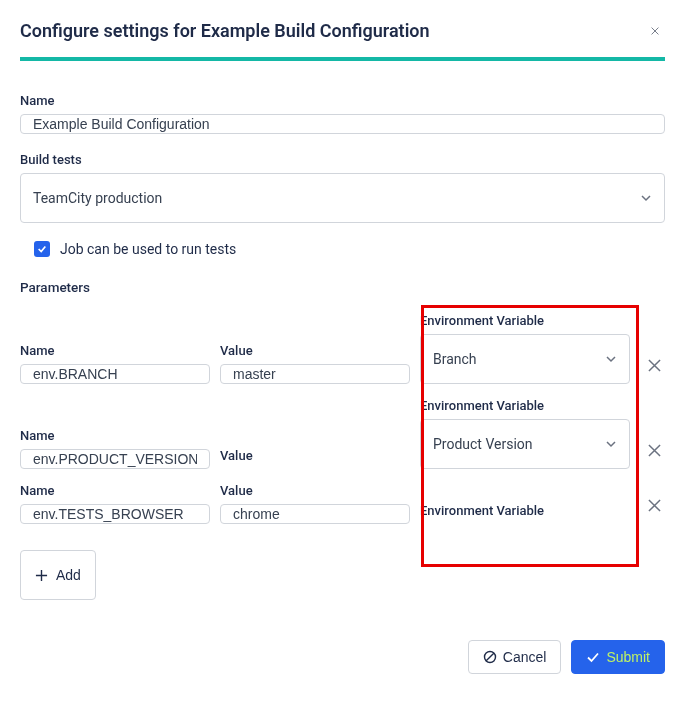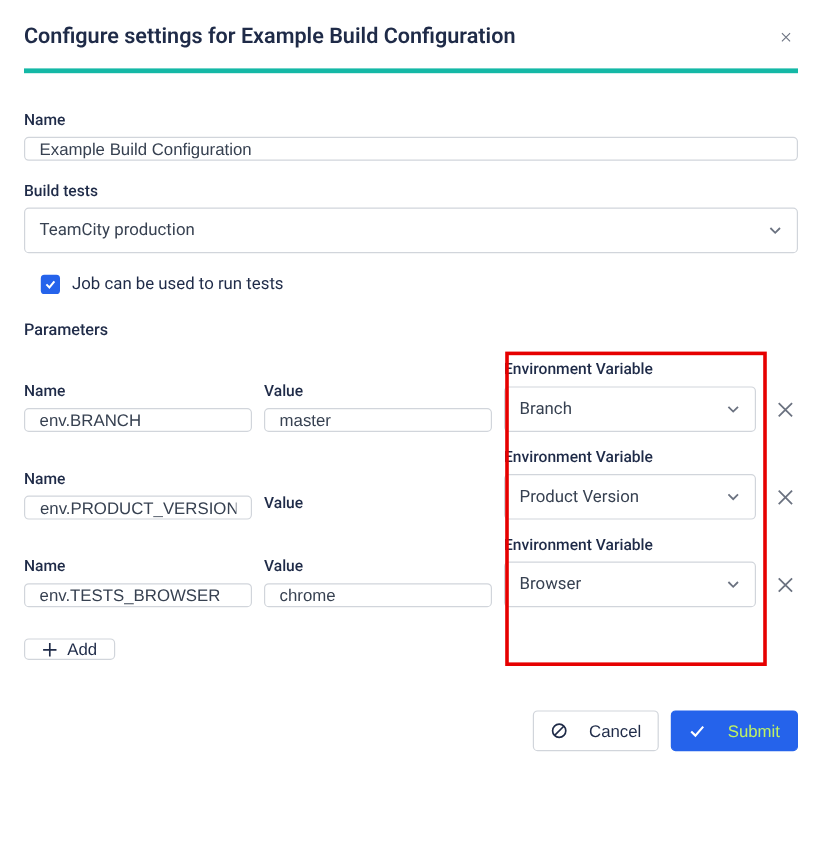--- a/index.html
+++ b/index.html
@@ -46,21 +46,21 @@
     height: 20px;
     border: 1px solid #d1d5db;
     border-radius: 4px;
     padding: 0 12px;
     font-size: 14px;
     color: #374151;
     background: #fff;
   }
   .select-input {
     width: 100%;
-    height: 38px;
+    height: 50px;
     border: 1px solid #d1d5db;
     border-radius: 4px;
     padding: 0 12px;
     font-size: 14px;
     color: #374151;
     background: #fff;
     display: flex;
     align-items: center;
     justify-content: space-between;
     cursor: pointer;
@@ -110,21 +110,21 @@
     background: none; border: none;
     font-size: 15px;
   }
   .highlight-box {
     position: absolute;
     border: 3px solid #e60000;
     pointer-events: none;
   }
   .add-btn {
     margin-top: 12px;
-    height: 18px;
+    height: 50px;
     border: 1px solid #d1d5db;
     border-radius: 4px;
     background: #fff;
     padding: 0 14px;
     display: inline-flex;
     align-items: center;
     gap: 8px;
     font-size: 14px;
     color: #1f2b48;
     cursor: pointer;
@@ -134,21 +134,21 @@
     display: flex;
     justify-content: flex-end;
     gap: 10px;
   }
   .btn {
     height: 34px;
     border-radius: 4px;
     padding: 0 14px;
     display: inline-flex;
     align-items: center;
-    gap: 18px;
+    gap: 6px;
     font-size: 14px;
     cursor: pointer;
   }
   .btn-secondary {
     background: #fff;
     border: 1px solid #d1d5db;
     color: #1f2b48;
   }
   .btn-primary {
     background: #2563eb;
@@ -252,26 +252,20 @@
     <div class="param-col">
       <div class="param-label">Name</div>
       <input class="text-input" value="env.TESTS_BROWSER" style="">
     </div>
     <div class="param-col">
       <div class="param-label">Value</div>
       <input class="text-input" value="chrome" style="">
     </div>
     <div class="param-col">
       <div class="param-label">Environment Variable</div>
-      <div class="select-input">
-        <span>Browser</span>
-        <svg class="chevron" viewBox="0 0 12 12" stroke="#6b7280" stroke-width="1.5" fill="none">
-            <path d="M2 4 L6 8 L10 4"></path>
-          </svg>
-      </div>
     </div>
     <button class="remove-btn">
       <svg width="13" height="13" viewBox="0 0 14 14" stroke="#6b7280" stroke-width="1.6" fill="none">
           <path d="M1 1 L13 13 M13 1 L1 13"></path>
         </svg>
     </button>
   </div>
 
   <div class="highlight-box" style="left:401px; top:-8px; width:218px; height:262px;"></div>
 </div>

